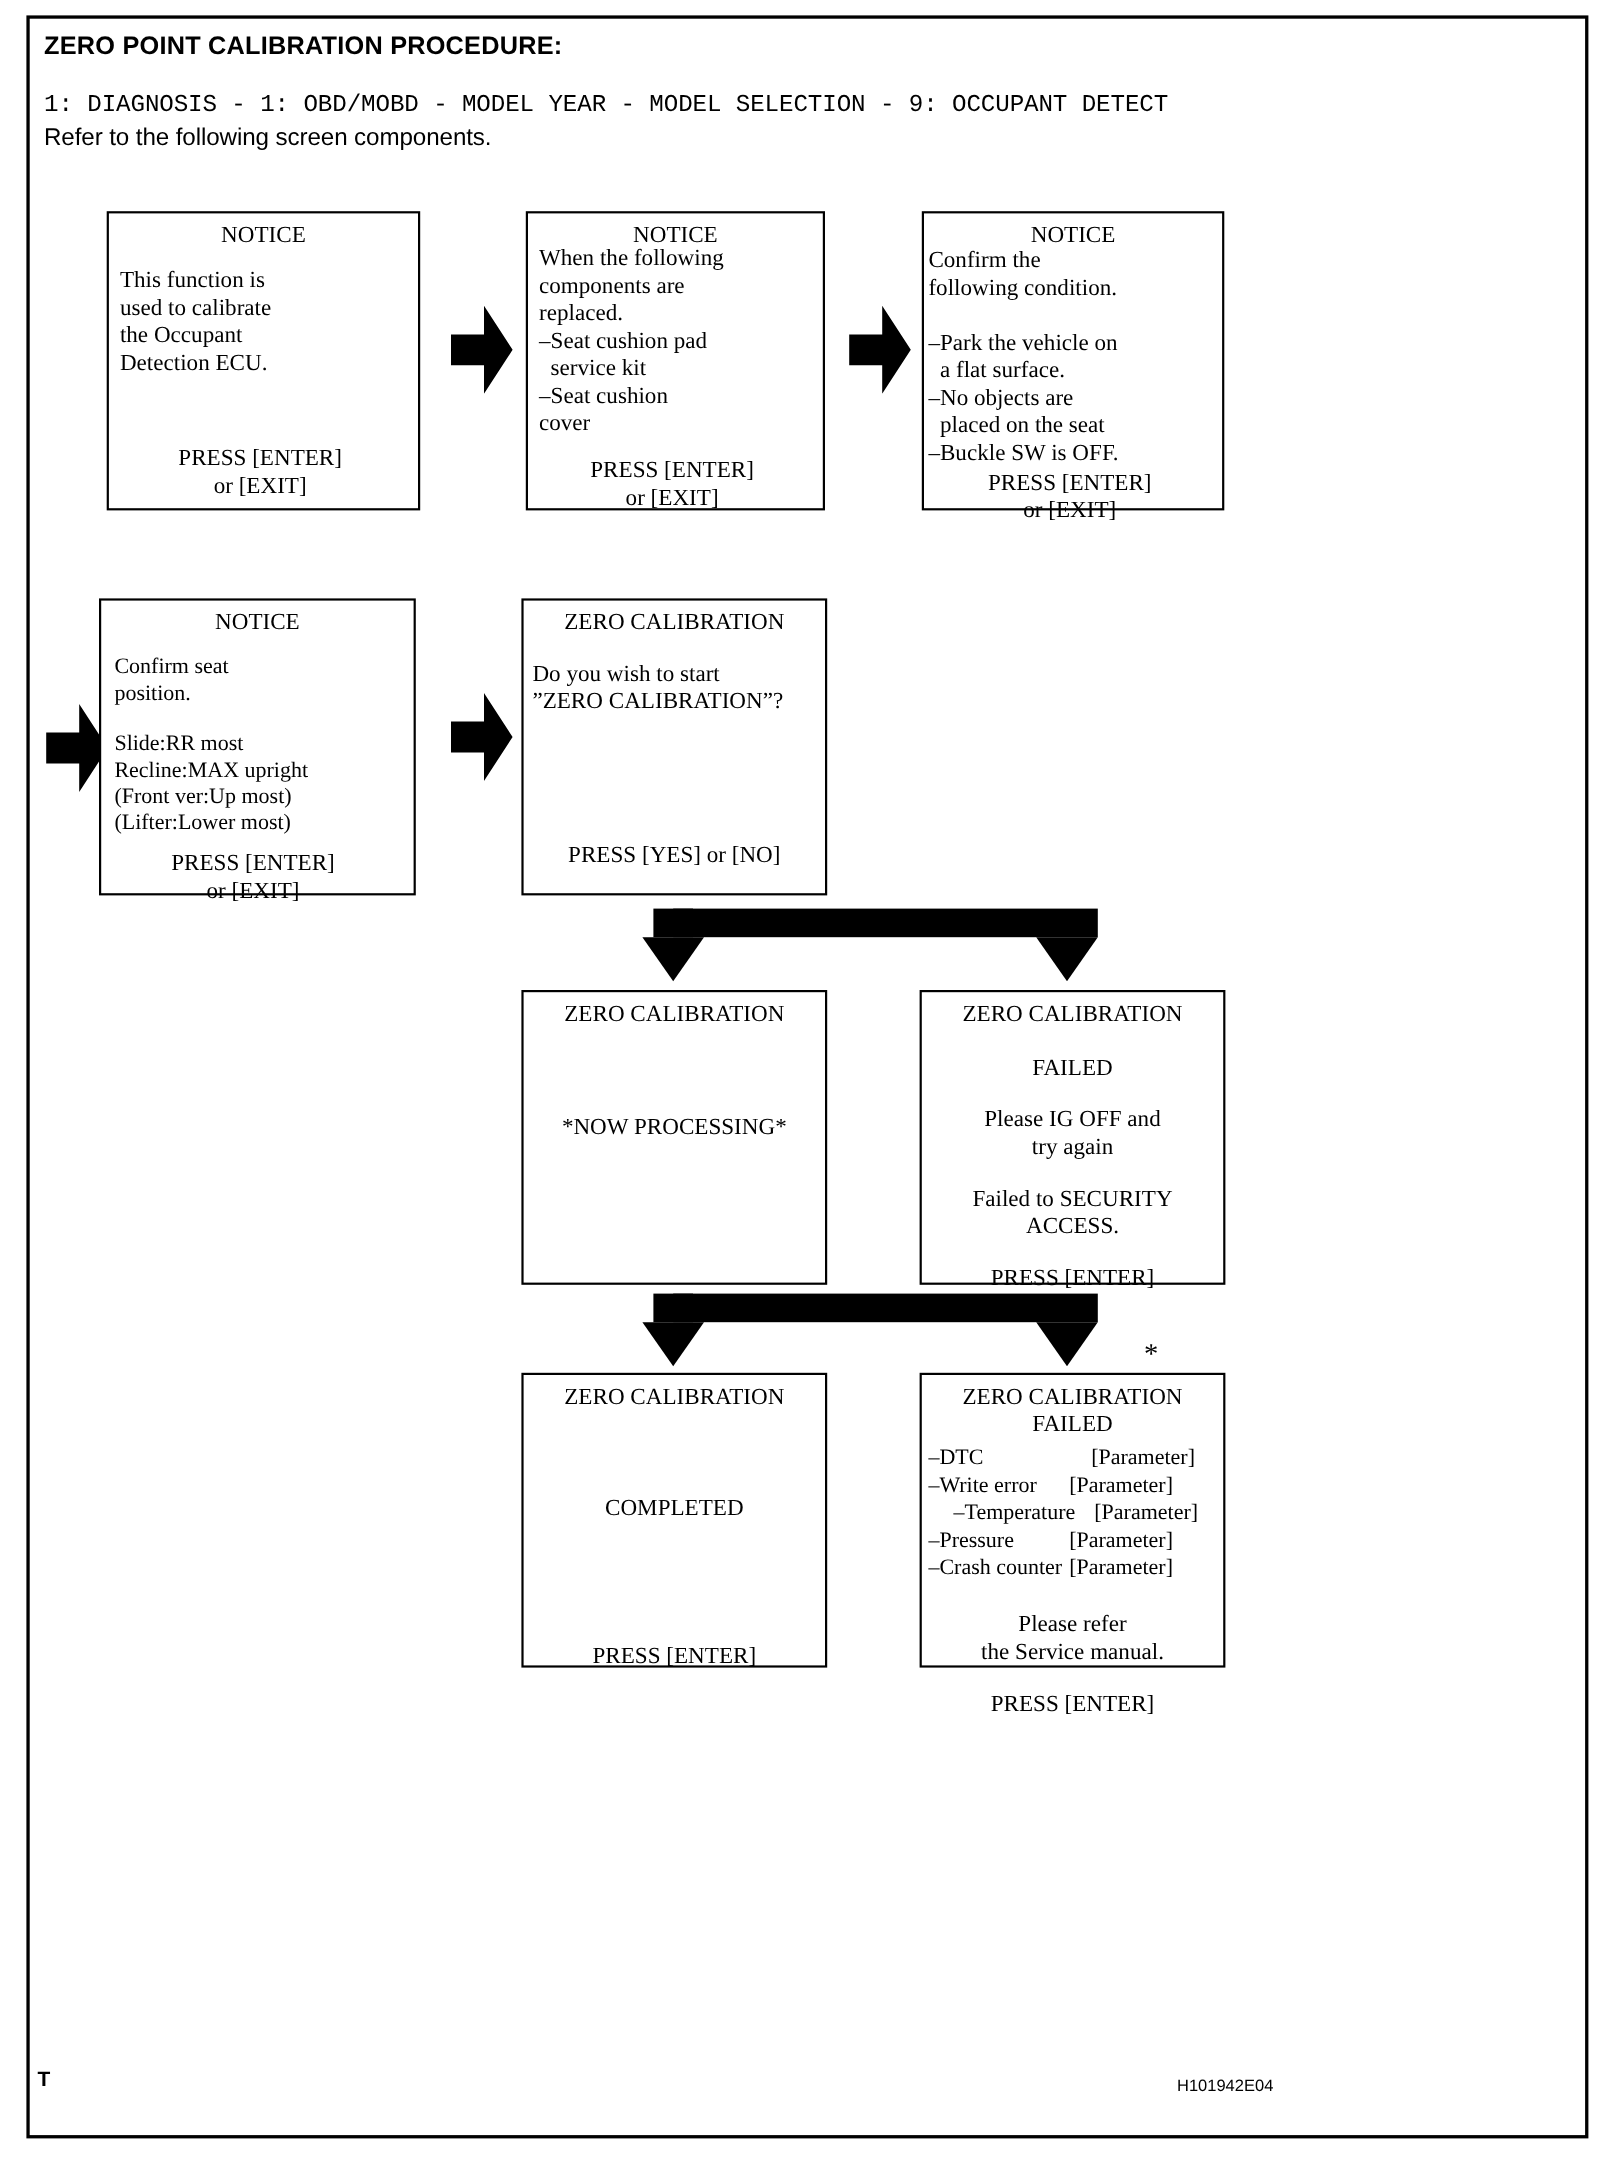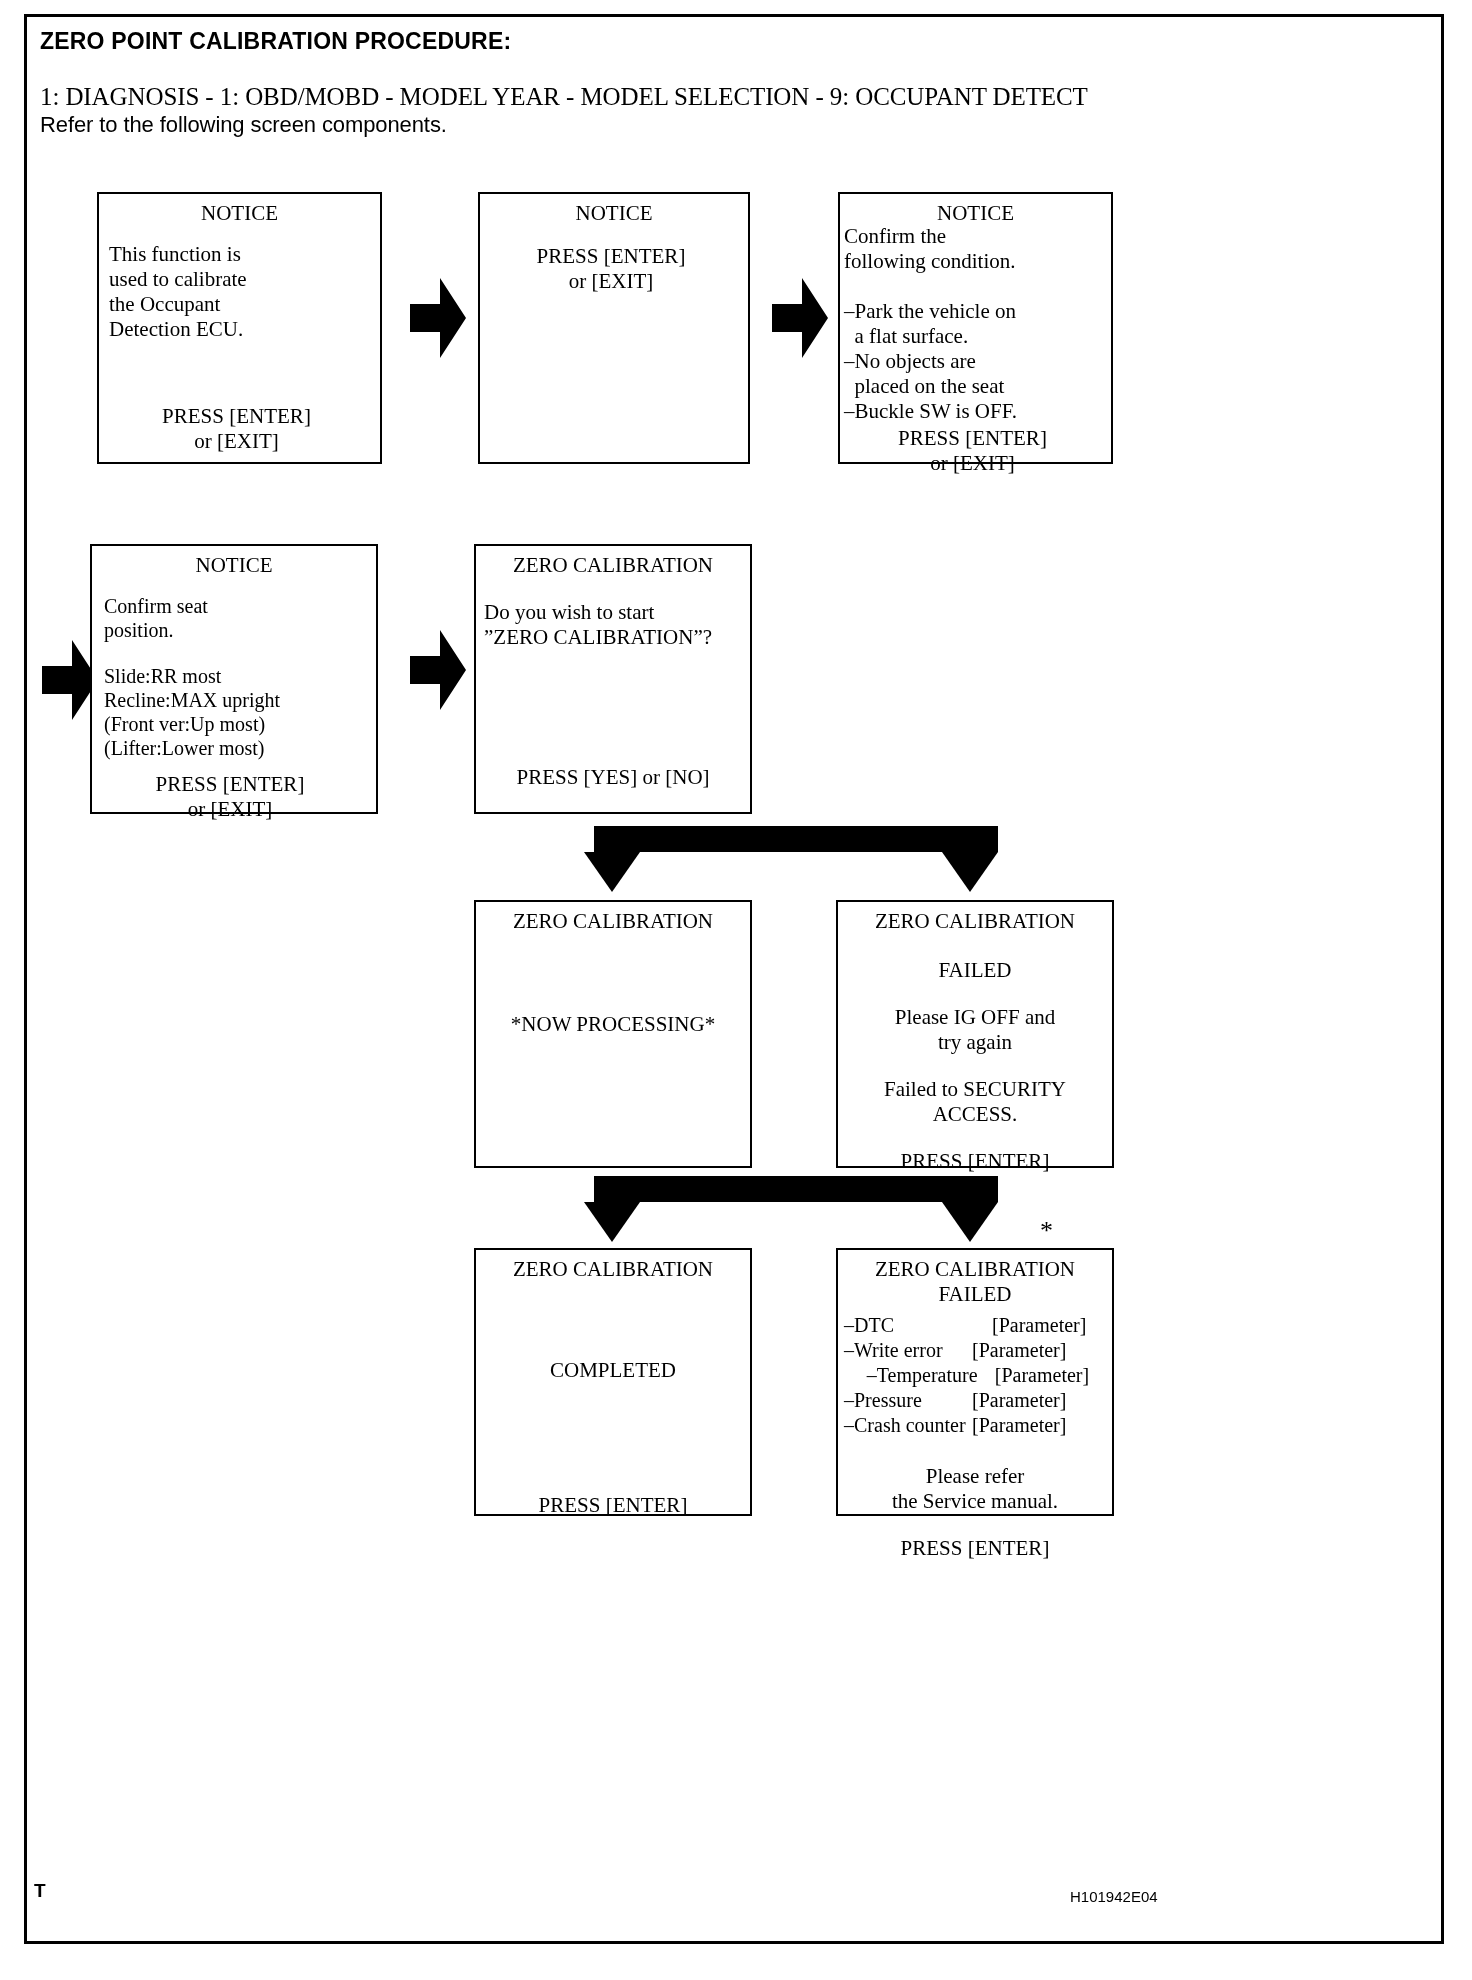--- a/index.html
+++ b/index.html
@@ -13,22 +13,22 @@
     position:absolute;left:24px;top:14px;width:1420px;height:1930px;
     border:3px solid #000;box-sizing:border-box;
   }
   .title{
     position:absolute;left:40px;top:28px;
     font-family:"Liberation Sans","DejaVu Sans",sans-serif;
     font-weight:bold;font-size:23px;letter-spacing:.2px;
   }
   .subline1{
     position:absolute;left:40px;top:83px;
-    font-family:Liberation Serif, serif;
-    font-size:25px;letter-spacing:-.1px;white-space:nowrap;
+    font-family:Liberation Mono, monospace;
+    font-size:22px;letter-spacing:-.1px;white-space:nowrap;
   }
   .subline2{
     position:absolute;left:40px;top:112px;
     font-family:"Liberation Sans","DejaVu Sans",sans-serif;
     font-size:22px;letter-spacing:-.1px;white-space:nowrap;
   }
   .scr{
     position:absolute;border:2px solid #000;background:#fff;box-sizing:border-box;
     font-size:21px;line-height:25px;
   }
@@ -82,20 +82,29 @@
 </div>
 
 <div class="arrow-r" style="left:406px;top:278px;width:62px;height:80px;">
   <svg width="62" height="80" viewBox="0 0 62 80">
       <polygon points="4,26 34,26 34,0 60,40 34,80 34,54 4,54" fill="#000"></polygon>
     </svg>
 </div>
 
 <div class="scr" style="left:478px;top:192px;width:272px;height:272px;">
   <div class="hd">NOTICE</div>
+  <div class="body" style="margin-top:-4px;">
+    <div class="ln">When the following</div>
+    <div class="ln">components are</div>
+    <div class="ln">replaced.</div>
+    <div class="ln">–Seat cushion pad</div>
+    <div class="ln">  service kit</div>
+    <div class="ln">–Seat cushion</div>
+    <div class="ln">cover</div>
+  </div>
   <div class="right-block" style="margin-top:18px;padding-right:6px;">
     <div>PRESS [ENTER]</div>
     <div>or [EXIT]</div>
   </div>
 </div>
 
 <div class="arrow-r" style="left:768px;top:278px;width:62px;height:80px;">
   <svg width="62" height="80" viewBox="0 0 62 80">
       <polygon points="4,26 34,26 34,0 60,40 34,80 34,54 4,54" fill="#000"></polygon>
     </svg>

